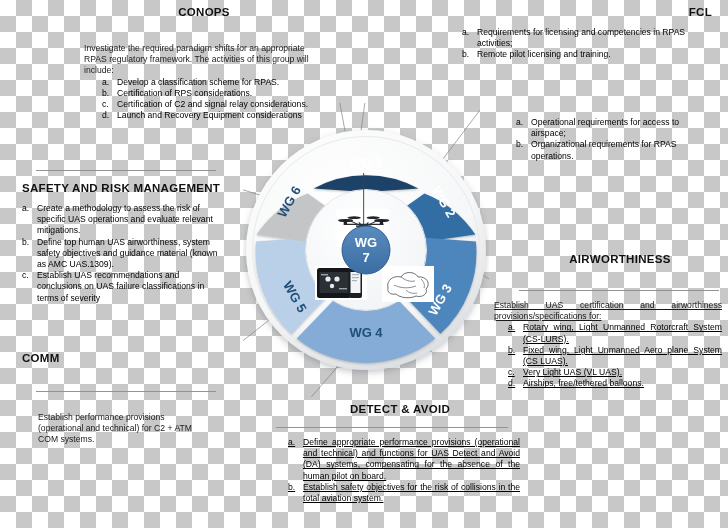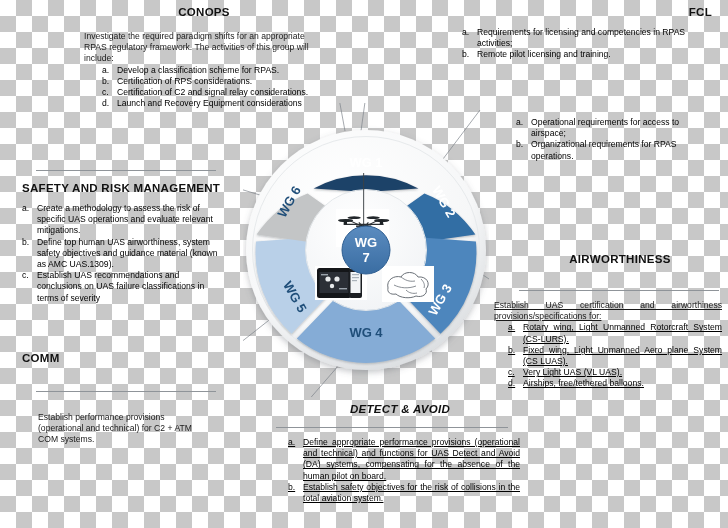--- a/index.html
+++ b/index.html
@@ -151,21 +151,21 @@
     </g>
 
     <circle cx="123" cy="147" r="24" fill="url(#gCenter)" stroke="#2f5f92" stroke-width="1"></circle>
     <text x="123" y="144" text-anchor="middle" fill="#ffffff" font-size="13" font-weight="700" font-family="Liberation Sans, sans-serif">WG</text>
     <text x="123" y="159" text-anchor="middle" fill="#ffffff" font-size="13" font-weight="700" font-family="Liberation Sans, sans-serif">7</text>
   </svg>
 </div>
 
 <div class="txtblk" style="left:84px;top:6px;width:240px;">
   <div class="hd" style="text-align:center;padding-left:0;">CONOPS</div>
-  <div class="para" style="margin-top:13px;padding-left:0;">Investigate the required paradigm shifts for an appropriate RPAS regulatory framework. The activities of this group will include:</div>
+  <div class="para" style="margin-top:25px;padding-left:0;">Investigate the required paradigm shifts for an appropriate RPAS regulatory framework. The activities of this group will include:</div>
   <ol class="abc" style="margin-top:0;padding-left:18px;">
     <li>
         <span class="mk">a.</span>
         <span class="bd">Develop a classification scheme for RPAS.</span>
       </li>
     <li>
         <span class="mk">b.</span>
         <span class="bd">Certification of RPS considerations.</span>
       </li>
     <li>
@@ -251,21 +251,21 @@
         <span class="bd">Very Light UAS (VL UAS).</span>
       </li>
     <li>
         <span class="mk">d.</span>
         <span class="bd">Airships, free/tethered balloons.</span>
       </li>
   </ol>
 </div>
 
 <div class="txtblk" style="left:300px;top:403px;width:200px;">
-  <div class="hd" style="text-align:center;font-style:italic;">DETECT &amp; AVOID</div>
+  <div class="hd" style="text-align:center;">DETECT &amp; AVOID</div>
 </div>
 <div class="rule" style="left:276px;top:427px;width:232px;"></div>
 <div class="txtblk" style="left:276px;top:437px;width:244px;">
   <ol class="abc just" style="padding-left:12px;">
     <li>
         <span class="mk">a.</span>
         <span class="bd">Define appropriate performance provisions (operational and technical)  and functions for UAS Detect and Avoid (DA) systems, compensating for the absence of the human pilot on board.</span>
       </li>
     <li>
         <span class="mk">b.</span>

